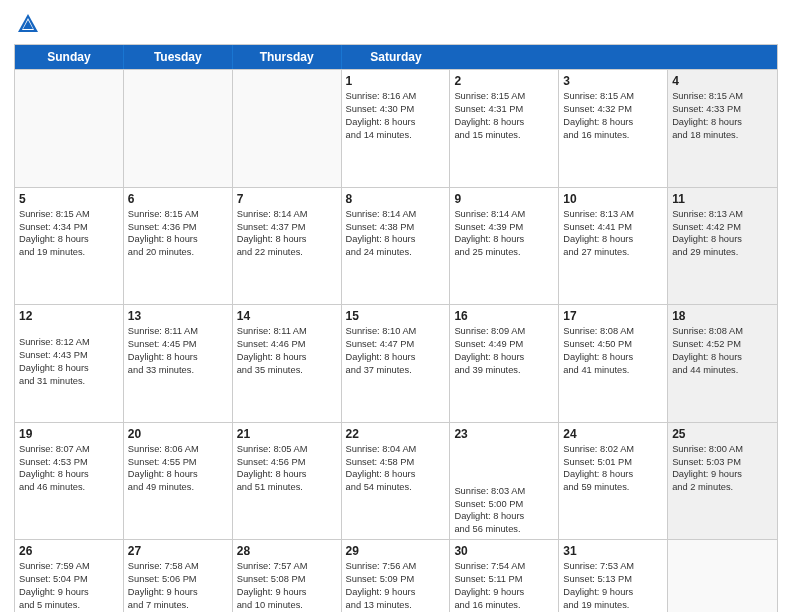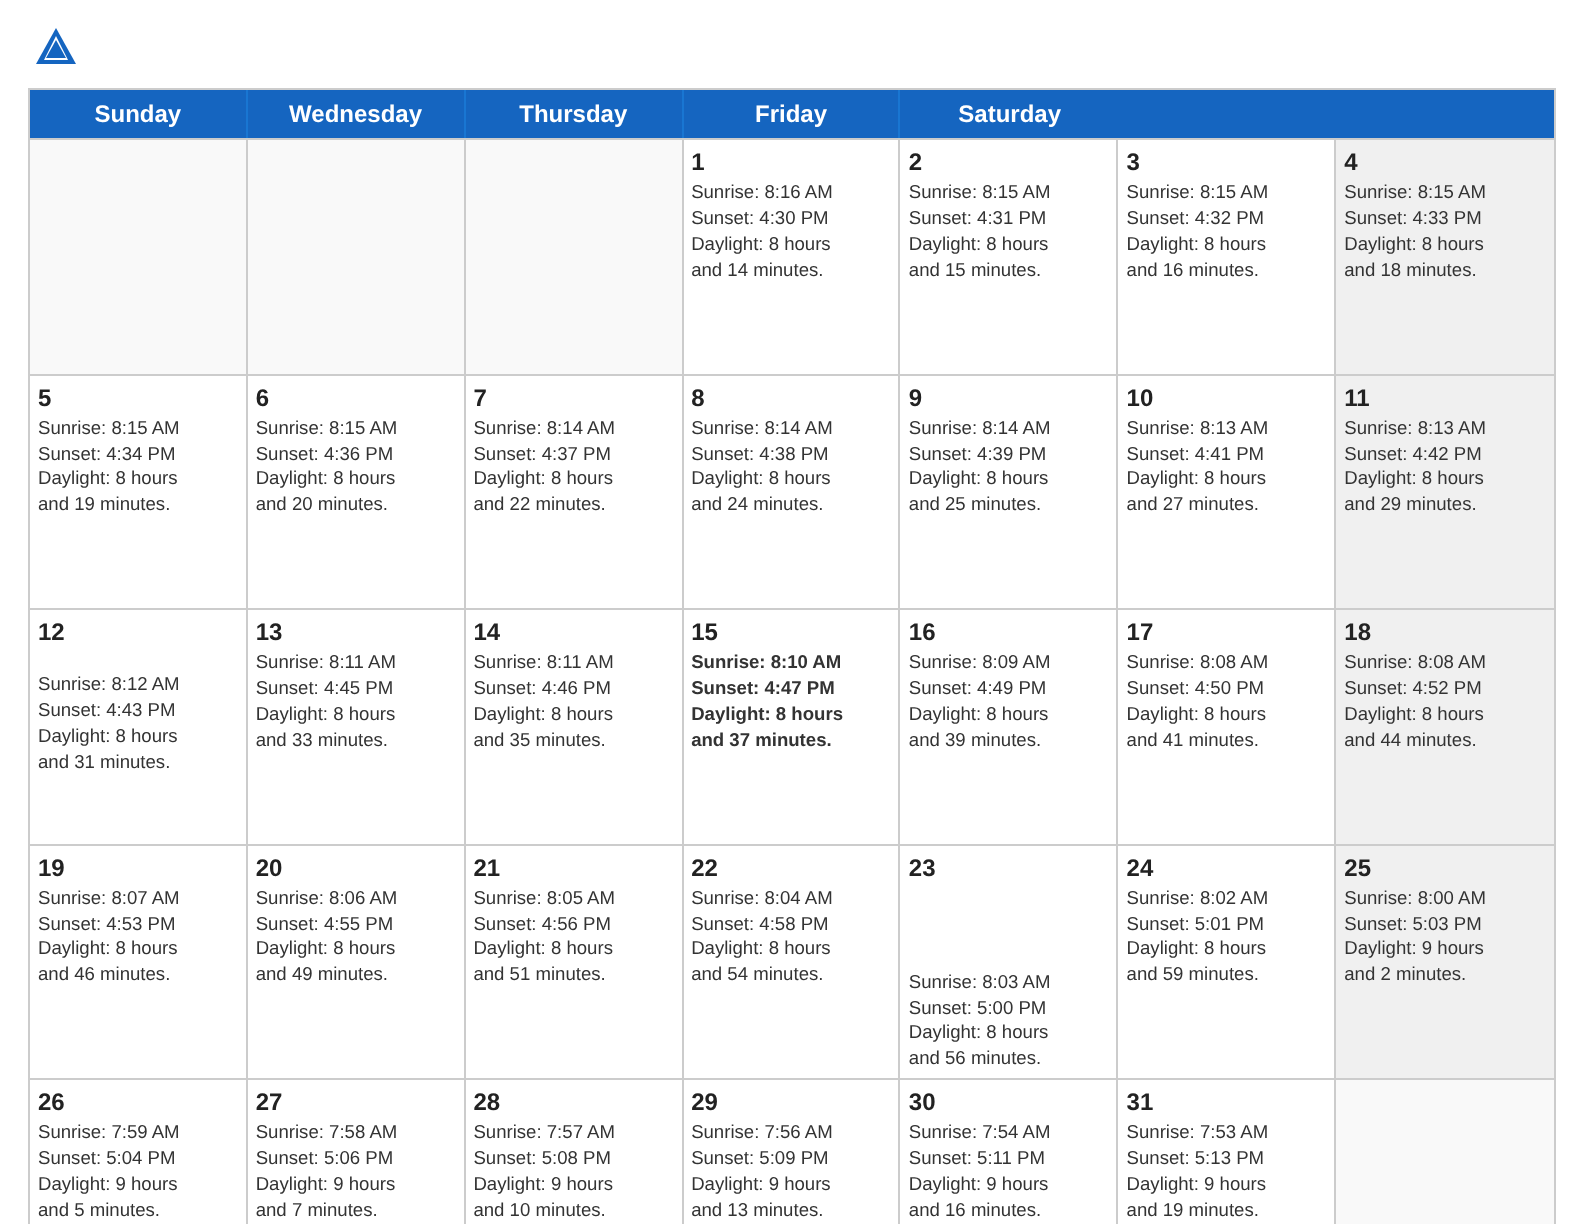--- a/index.html
+++ b/index.html
@@ -126,23 +126,22 @@
     </div>
     <div class="title-block">
       <div class="cal-title"></div>
       <div class="cal-subtitle"></div>
     </div>
   </div>
 
   <div class="calendar">
     <div class="cal-header-row">
     <div class="cal-header-cell">Sunday</div>
-        <div class="cal-header-cell">Wednesday</div>
+        <div class="cal-header-cell">Tuesday</div>
         <div class="cal-header-cell">Thursday</div>
-        <div class="cal-header-cell">Friday</div>
         <div class="cal-header-cell">Saturday</div>
       </div>
     <div class="cal-body">
     <div class="cal-row">
           <div class="cal-cell empty"></div>
           <div class="cal-cell empty"></div>
           <div class="cal-cell empty"></div>
           <div class="cal-cell">
             <span class="day-num">1</span>
             <div class="cell-text" style="white-space: pre-line;">Sunrise: 8:16 AM
@@ -240,21 +239,21 @@
           </div>
           <div class="cal-cell">
             <span class="day-num">14</span>
             <div class="cell-text" style="white-space: pre-line;">Sunrise: 8:11 AM
 Sunset: 4:46 PM
 Daylight: 8 hours
 and 35 minutes.</div>
           </div>
           <div class="cal-cell">
             <span class="day-num">15</span>
-            <div class="cell-text" style="white-space: pre-line; font-weight: bold;">Sunrise: 8:10 AM
+            <div class="cell-text" style="white-space: pre-line;">Sunrise: 8:10 AM
 Sunset: 4:47 PM
 Daylight: 8 hours
 and 37 minutes.</div>
           </div>
           <div class="cal-cell">
             <span class="day-num">16</span>
             <div class="cell-text" style="white-space: pre-line;">Sunrise: 8:09 AM
 Sunset: 4:49 PM
 Daylight: 8 hours
 and 39 minutes.</div>

